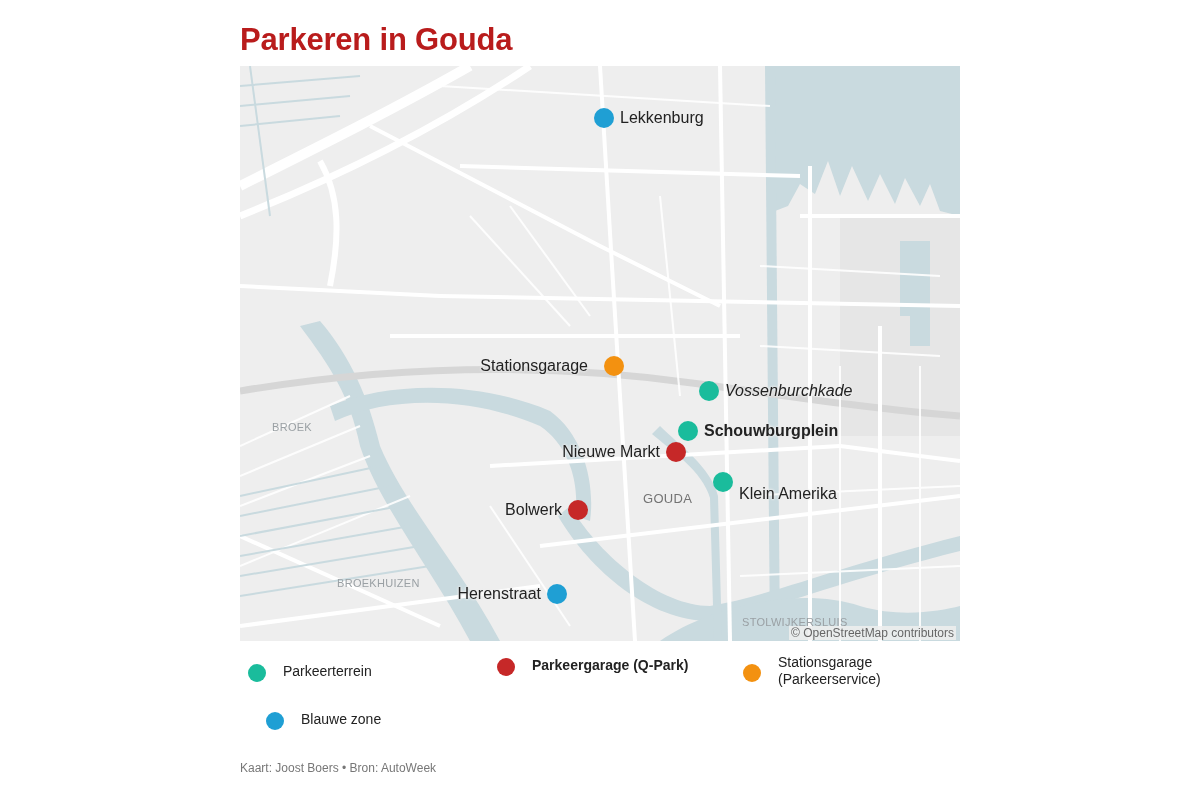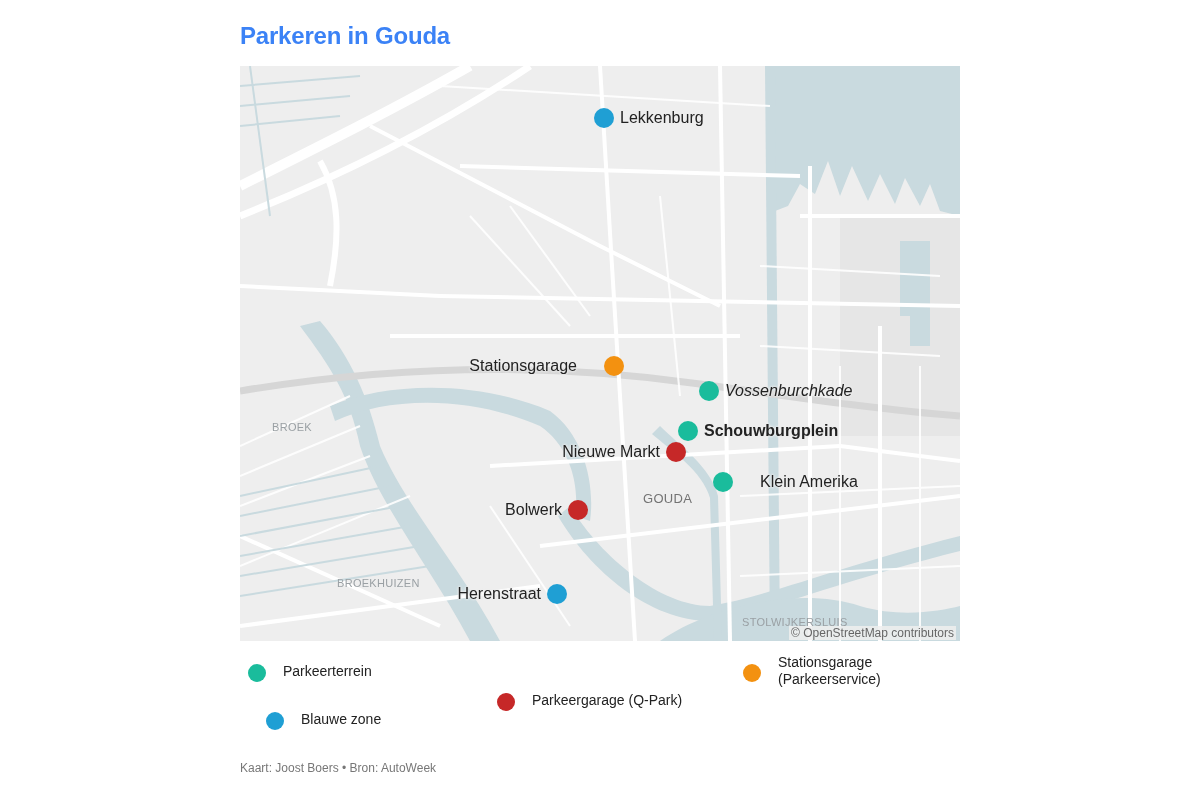--- a/index.html
+++ b/index.html
@@ -1,17 +1,17 @@
 <!DOCTYPE html>
 <html><head>
 <meta charset="utf-8">
 <style>
   html, body { margin: 0; padding: 0; background: #ffffff; }
   body { width: 1200px; height: 800px; position: relative; overflow: hidden; font-family: "Liberation Sans", sans-serif; }
-  .title { position: absolute; left: 240px; top: 22px; font-size: 24px; font-weight: bold; color: #3b82f6; letter-spacing: -0.2px; }
+  .title { position: absolute; left: 240px; top: 22px; font-size: 31px; font-weight: bold; color: #b91c1c; letter-spacing: -0.2px; }
   .map { position: absolute; left: 240px; top: 66px; width: 720px; height: 575px; background: #eeeeee; overflow: hidden; }
   .map svg.base { position: absolute; left: 0; top: 0; }
   .marker { position: absolute; width: 20px; height: 20px; border-radius: 50%; transform: translate(-50%, -50%); }
   .mlabel { position: absolute; font-size: 16px; color: #222; white-space: nowrap; transform: translateY(-50%);
             text-shadow: 0 0 3px #eee, 0 0 3px #eee, 0 0 2px #eee; }
   .mlabel.left { transform: translate(-100%, -50%); }
   .area { position: absolute; font-size: 11px; color: #9aa0a4; letter-spacing: 0.3px; }
   .area.big { font-size: 13px; color: #737373; }
   .credit { position: absolute; right: 4px; bottom: 1px; font-size: 12px; color: #666; background: rgba(238,238,238,0.85); padding: 0 2px; }
   .legend-item { position: absolute; display: flex; align-items: flex-start; }
@@ -101,48 +101,48 @@
 
   <span class="area" style="left:32px; top:355px;">BROEK</span>
   <span class="area" style="left:97px; top:511px;">BROEKHUIZEN</span>
   <span class="area big" style="left:403px; top:425px;">GOUDA</span>
   <span class="area" style="left:502px; top:550px;">STOLWIJKERSLUIS</span>
 
   <div class="marker" style="left:364px; top:52px; background:#1f9fd4;"></div>
   <span class="mlabel" style="left:380px; top:52px;">Lekkenburg</span>
 
   <div class="marker" style="left:374px; top:300px; background:#f39110;"></div>
-  <span class="mlabel left" style="left:337px; top:300px;">Stationsgarage</span>
+  <span class="mlabel left" style="left:348px; top:300px;">Stationsgarage</span>
 
   <div class="marker" style="left:469px; top:325px; background:#1abc9c;"></div>
   <span class="mlabel" style="left:485px; top:325px;font-style:italic;">Vossenburchkade</span>
 
   <div class="marker" style="left:448px; top:365px; background:#1abc9c;"></div>
   <span class="mlabel" style="left:464px; top:365px;font-weight:bold;">Schouwburgplein</span>
 
   <div class="marker" style="left:436px; top:386px; background:#c62828;"></div>
   <span class="mlabel left" style="left:420px; top:386px;">Nieuwe Markt</span>
 
   <div class="marker" style="left:483px; top:416px; background:#1abc9c;"></div>
-  <span class="mlabel" style="left:499px; top:416px;margin-left:21px;">Klein Amerika</span>
+  <span class="mlabel" style="left:499px; top:428px;">Klein Amerika</span>
 
   <div class="marker" style="left:338px; top:444px; background:#c62828;"></div>
   <span class="mlabel left" style="left:322px; top:444px;">Bolwerk</span>
 
   <div class="marker" style="left:317px; top:528px; background:#1f9fd4;"></div>
   <span class="mlabel left" style="left:301px; top:528px;">Herenstraat</span>
 
   <span class="credit">© OpenStreetMap contributors</span>
 </div>
 
 <div class="legend-item" style="left:248px; top:663px;">
   <div class="ldot" style="background:#1abc9c;"></div>
   <span class="ltext">Parkeerterrein</span>
 </div>
-<div class="legend-item" style="left:497px; top:692px;">
+<div class="legend-item" style="left:497px; top:657px;font-weight:bold;">
   <div class="ldot" style="background:#c62828;"></div>
   <span class="ltext" style="max-width:170px;">Parkeergarage (Q-Park)</span>
 </div>
 <div class="legend-item" style="left:743px; top:663px;">
   <div class="ldot" style="background:#f39110; margin-top:1px;"></div>
   <span class="ltext" style="margin-top:-9px; max-width:115px;">Stationsgarage (Parkeerservice)</span>
 </div>
 <div class="legend-item" style="left:266px; top:711px;text-align:right;">
   <div class="ldot" style="background:#1f9fd4;"></div>
   <span class="ltext">Blauwe zone</span>

